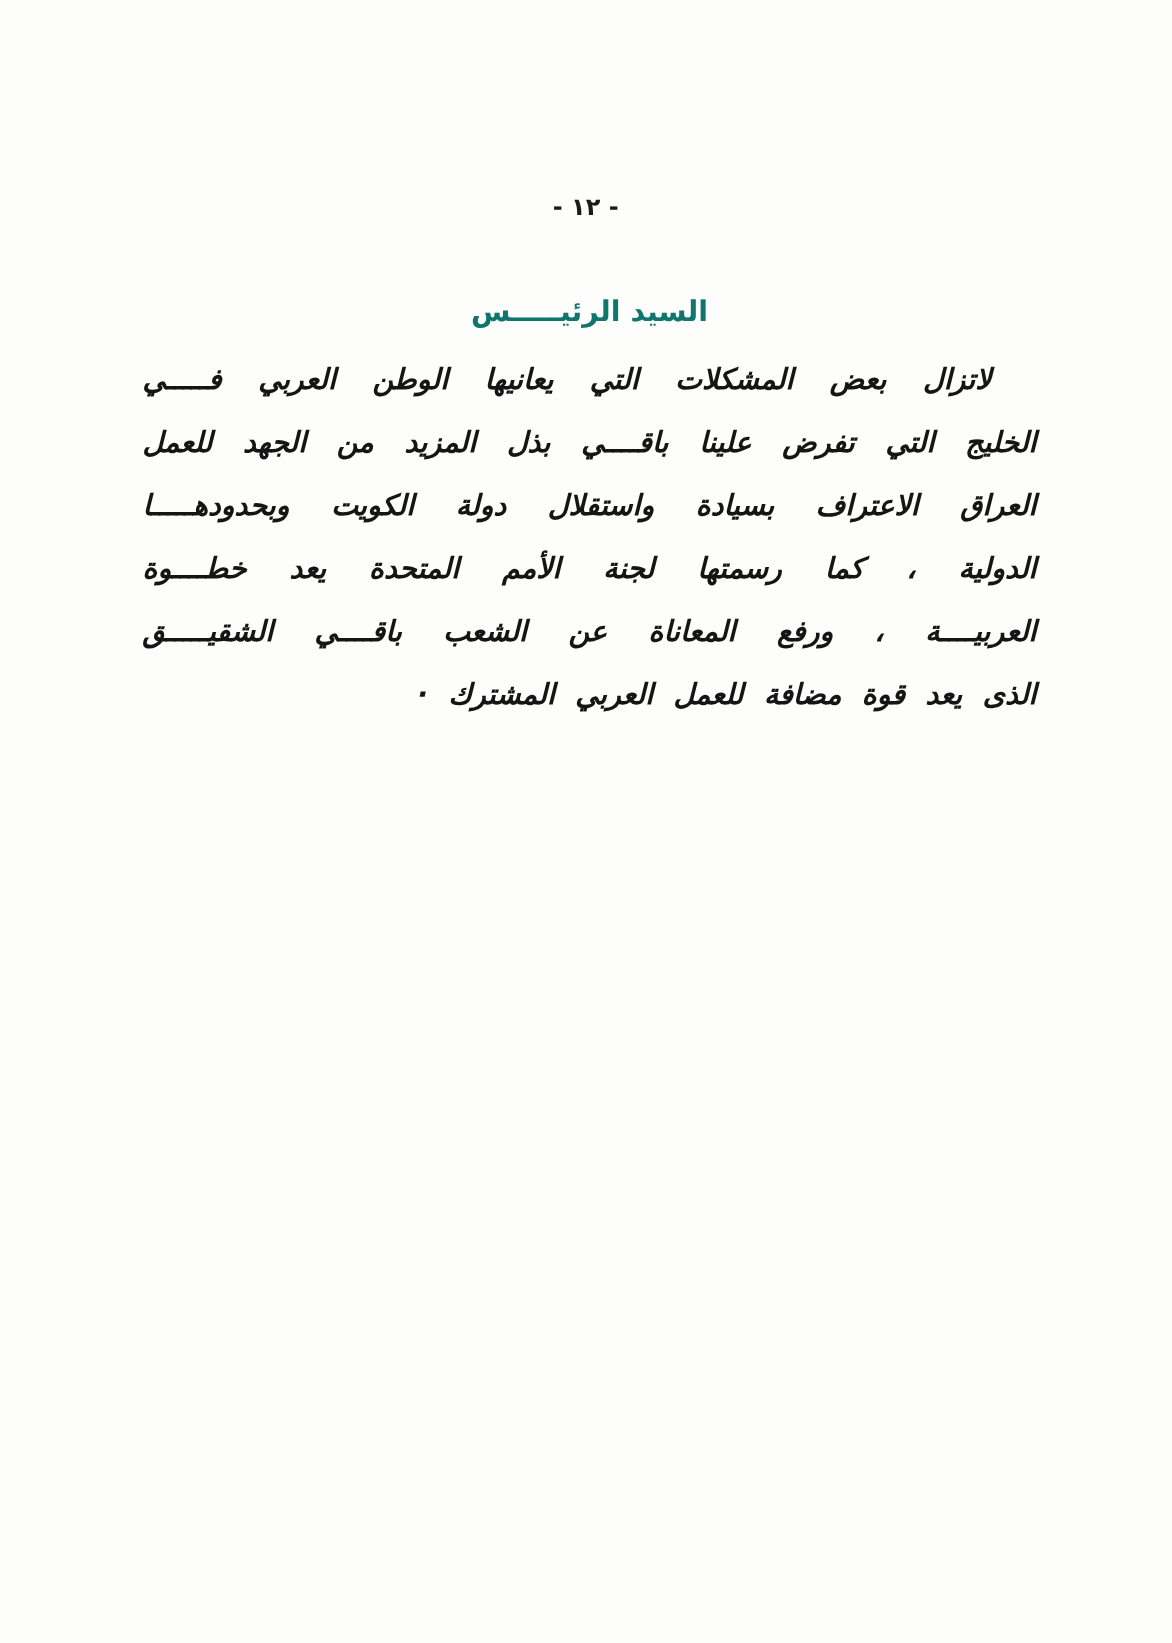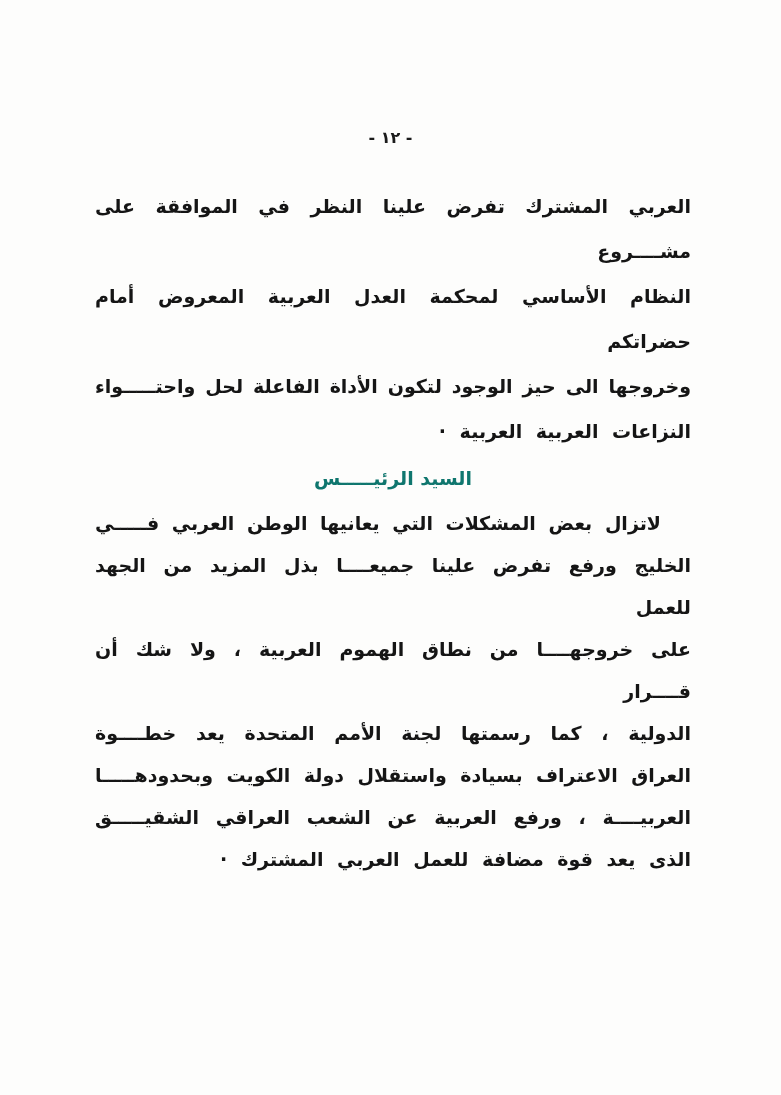--- a/index.html
+++ b/index.html
@@ -66,44 +66,37 @@
 
   .heading {
     font-size: 19px;
     font-weight: 700;
     line-height: 48px;
     text-align: center;
     margin: 0;
     color: #0f766e;
   }
 
-  .para2 .line { line-height: 42px; }
+  .para2 .line { line-height: 42px; font-style: italic; }
 </style>
 </head>
 <body>
 
 <div class="page">
 
   <div class="page-number">- ١٢ -</div>
 
   <div class="content">
 
-    <div class="para">
-      <div class="line justify">العربي المشترك تفرض علينا النظر في الموافقة على مشــــروع</div>
-      <div class="line justify">النظام الأساسي لمحكمة العدل العربية المعروض أمام حضراتكم</div>
-      <div class="line justify">وخروجها الى حيز الوجود لتكون الأداة الفاعلة لحل واحتـــــواء</div>
-      <div class="line short">النزاعات العربية العربية ·</div>
-    </div>
 
     <h2 class="heading">السيد الرئيـــــس</h2>
 
     <div class="para para2">
       <div class="line justify indent">لاتزال بعض المشكلات التي يعانيها الوطن العربي فـــــي</div>
-      <div class="line justify">الخليج ورفع تفرض علينا جميعــــا بذل المزيد من الجهد للعمل</div>
-      <div class="line justify">على خروجهــــا من نطاق الهموم العربية ، ولا شك أن قــــرار</div>
+      <div class="line justify">الخليج التي تفرض علينا باقــــي بذل المزيد من الجهد للعمل</div>
+      <div class="line justify">العراق الاعتراف بسيادة واستقلال دولة الكويت وبحدودهـــــا</div>
       <div class="line justify">الدولية ، كما رسمتها لجنة الأمم المتحدة يعد خطــــوة</div>
-      <div class="line justify">العراق الاعتراف بسيادة واستقلال دولة الكويت وبحدودهـــــا</div>
-      <div class="line justify">العربيــــة ، ورفع العربية عن الشعب العراقي الشقيـــــق</div>
+      <div class="line justify">العربيــــة ، ورفع المعاناة عن الشعب باقــــي الشقيـــــق</div>
       <div class="line short">الذى يعد قوة مضافة للعمل العربي المشترك ·</div>
     </div>
 
   </div>
 </div>
 
 </body></html>

